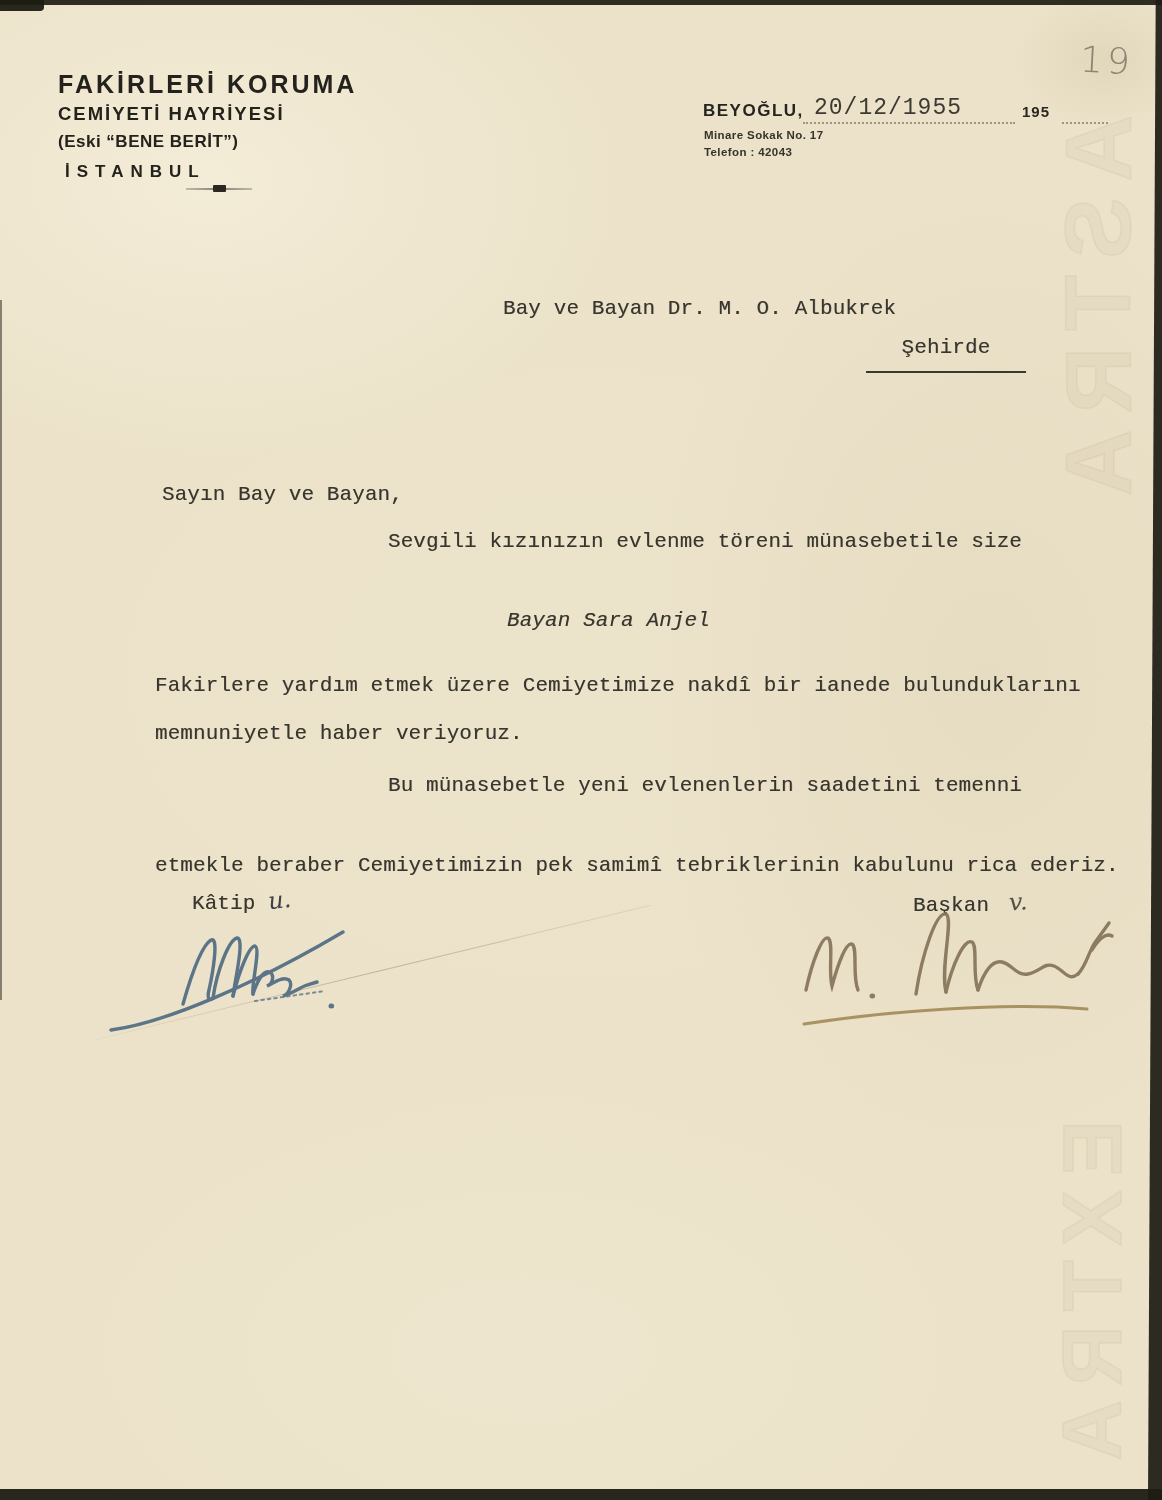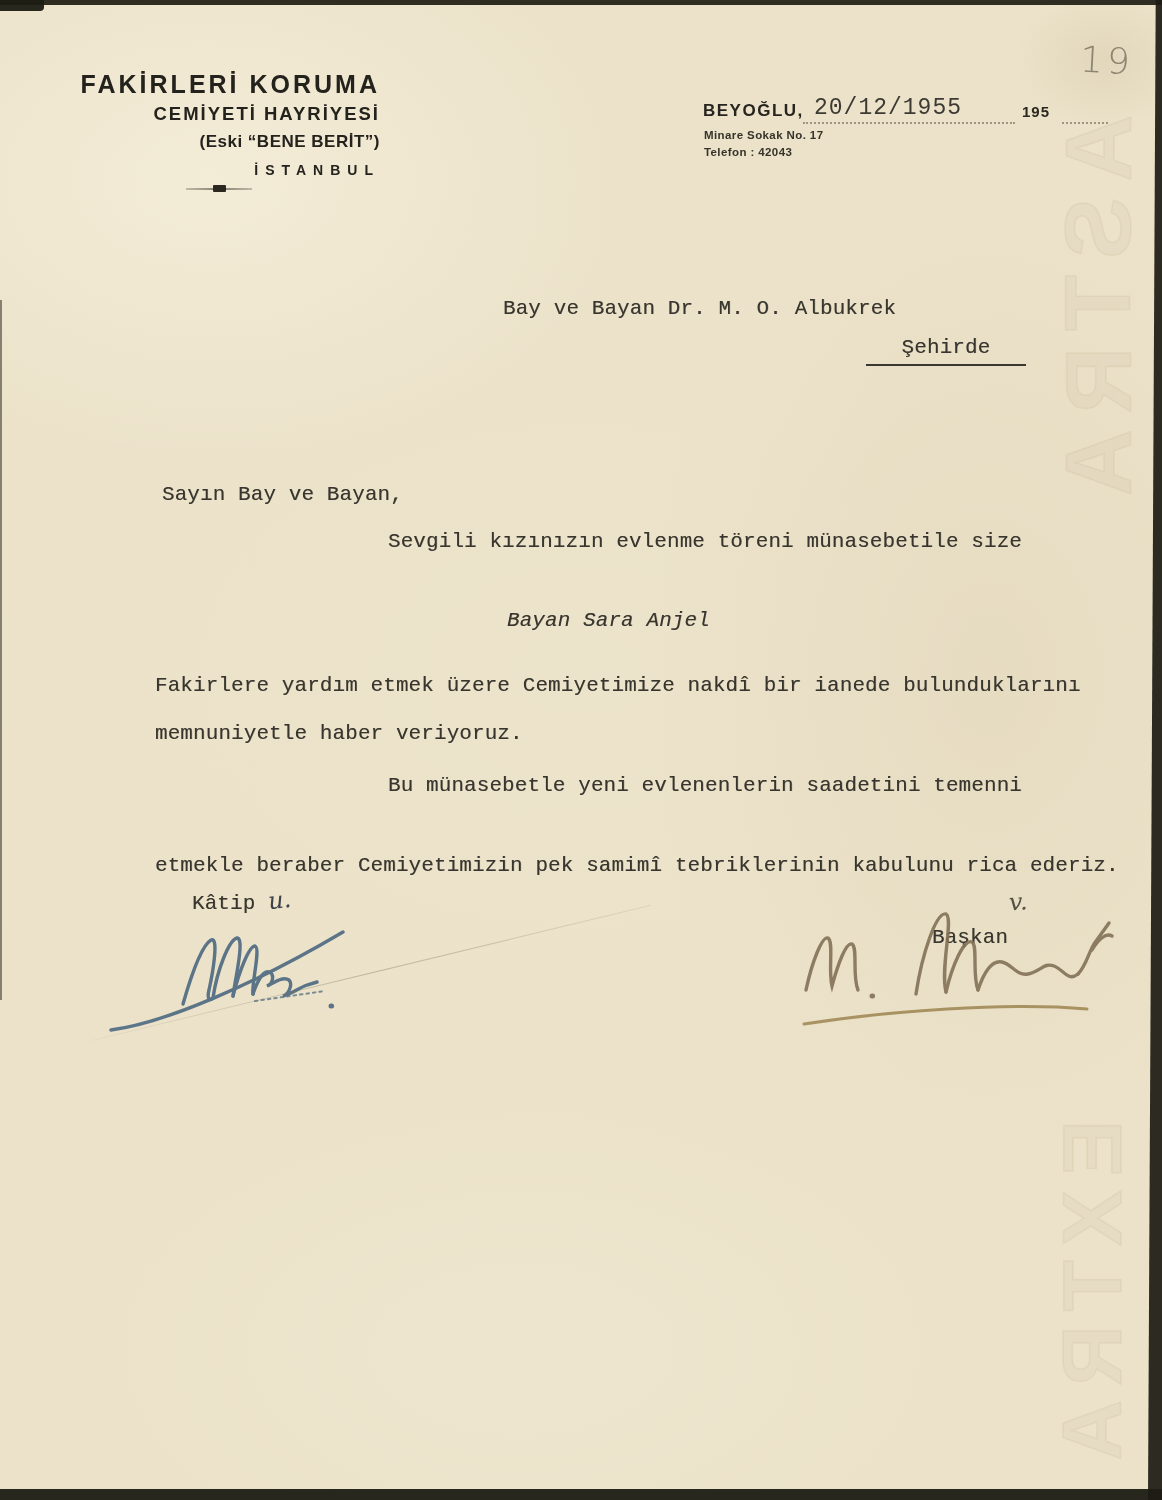--- a/index.html
+++ b/index.html
@@ -12,52 +12,52 @@
     background-image:
       radial-gradient(ellipse 600px 400px at 18% 12%, rgba(250,244,226,0.55), transparent 70%),
       radial-gradient(ellipse 500px 700px at 85% 45%, rgba(224,212,184,0.45), transparent 70%),
       radial-gradient(ellipse 700px 400px at 45% 90%, rgba(240,232,210,0.5), transparent 70%),
       radial-gradient(ellipse 120px 90px at 95% 4%, rgba(205,190,156,0.30), transparent 75%),
       radial-gradient(ellipse 900px 600px at 50% 45%, rgba(238,229,206,0.4), transparent 80%);
     font-family:"Liberation Sans","DejaVu Sans",sans-serif;
   }
   .abs{position:absolute;}
   
-  .lh{left:58px;top:0;width:322px;text-align:right;color:#24221c;}
+  .lh{left:58px;top:0;width:322px;text-align:left;color:#24221c;}
   .lh-1{top:70px;font-size:25px;font-weight:bold;letter-spacing:3px;}
   .lh-2{top:103px;font-size:18.5px;font-weight:bold;letter-spacing:2px;}
   .lh-3{top:132px;font-size:17px;font-weight:600;letter-spacing:0.5px;}
-  .lh-4{top:162px;font-size:14px;font-weight:bold;letter-spacing:7px;text-indent:7px;}
+  .lh-4{top:162px;font-size:17px;font-weight:bold;letter-spacing:7px;text-indent:7px;}
   .divider{left:186px;top:188px;width:66px;height:2px;background:linear-gradient(to right,rgba(40,38,30,0.25),rgba(40,38,30,0.55),rgba(40,38,30,0.25));}
   .divider-core{left:213px;top:185px;width:13px;height:7px;background:#2a2820;border-radius:1px;}
   
   .place{left:703px;top:101px;font-size:17px;font-weight:bold;letter-spacing:1.5px;color:#26241e;}
   .dotline{border-bottom:2px dotted rgba(95,88,70,0.55);height:1px;}
   .dl-a{left:803px;top:121px;width:212px;}
   .dl-b{left:1062px;top:121px;width:46px;}
   .typed-date{left:814px;top:95px;font-family:"Liberation Mono","DejaVu Sans Mono",monospace;font-size:23px;color:#3c3a32;letter-spacing:1px;}
   .year-stub{left:1022px;top:103px;font-size:15px;font-weight:bold;letter-spacing:1px;color:#2a281f;}
   .addr{left:704px;top:129px;font-size:11.5px;font-weight:bold;letter-spacing:0.4px;color:#35332a;}
   .phone{left:704px;top:146px;font-size:11.5px;font-weight:bold;letter-spacing:0.4px;color:#35332a;}
   
   .corner-num{left:1080px;top:40px;font-family:"DejaVu Sans",sans-serif;font-size:36px;font-weight:300;color:rgba(125,118,100,0.85);transform:rotate(3deg);letter-spacing:4px;}
   
   .tw{font-family:"Liberation Mono","DejaVu Sans Mono",monospace;font-size:20.8px;color:#37352d;letter-spacing:0.2px;white-space:pre;text-shadow:0.4px 0.4px 0.5px rgba(55,53,45,0.45);}
   .recipient-name{left:503px;top:297px;}
-  .sehirde-wrap{left:866px;top:336px;width:160px;text-align:center;border-bottom:2.2px solid #3b3831;padding-bottom:5px;}
+  .sehirde-wrap{left:866px;top:336px;width:160px;text-align:center;border-bottom:2.2px solid #3b3831;padding-bottom:12px;}
   .l-salutation{left:162px;top:483px;}
   .l-p1a{left:388px;top:530px;}
   .l-p1b{left:160px;top:578px;}
   .l-honoree{left:507px;top:609px;font-style:italic;}
   .l-p2a{left:155px;top:674px;}
   .l-p2b{left:155px;top:722px;}
   .l-p3a{left:388px;top:774px;}
   .l-p3b{left:155px;top:822px;margin-top:32px;}
   .sig-title-left{left:192px;top:892px;}
-  .sig-title-right{left:932px;top:894px;margin-top:32px;}
+  .sig-title-right{left:913px;top:894px;}
   .handmark{font-family:"DejaVu Serif","Liberation Serif",serif;font-style:italic;font-size:24px;}
   .hm-left{left:268px;top:886px;color:#3e4248;transform:rotate(-6deg);}
   .hm-right{left:1009px;top:888px;color:#555044;transform:rotate(-4deg);}
   
   .sig-svg{pointer-events:none;}
   
   .scratch{left:92px;top:1040px;width:575px;height:1px;background:linear-gradient(to right,rgba(128,116,92,0.05),rgba(128,116,92,0.4),rgba(140,128,100,0.15));transform:rotate(-13.6deg);transform-origin:left center;}
   
   .ghost{writing-mode:vertical-rl;font-weight:bold;font-family:"Liberation Sans",sans-serif;color:rgba(150,128,86,0.055);-webkit-text-stroke:1.6px rgba(150,128,86,0.085);transform:scaleX(-1);user-select:none;}
   .ghost-top{left:1046px;top:115px;height:620px;font-size:92px;letter-spacing:16px;}

